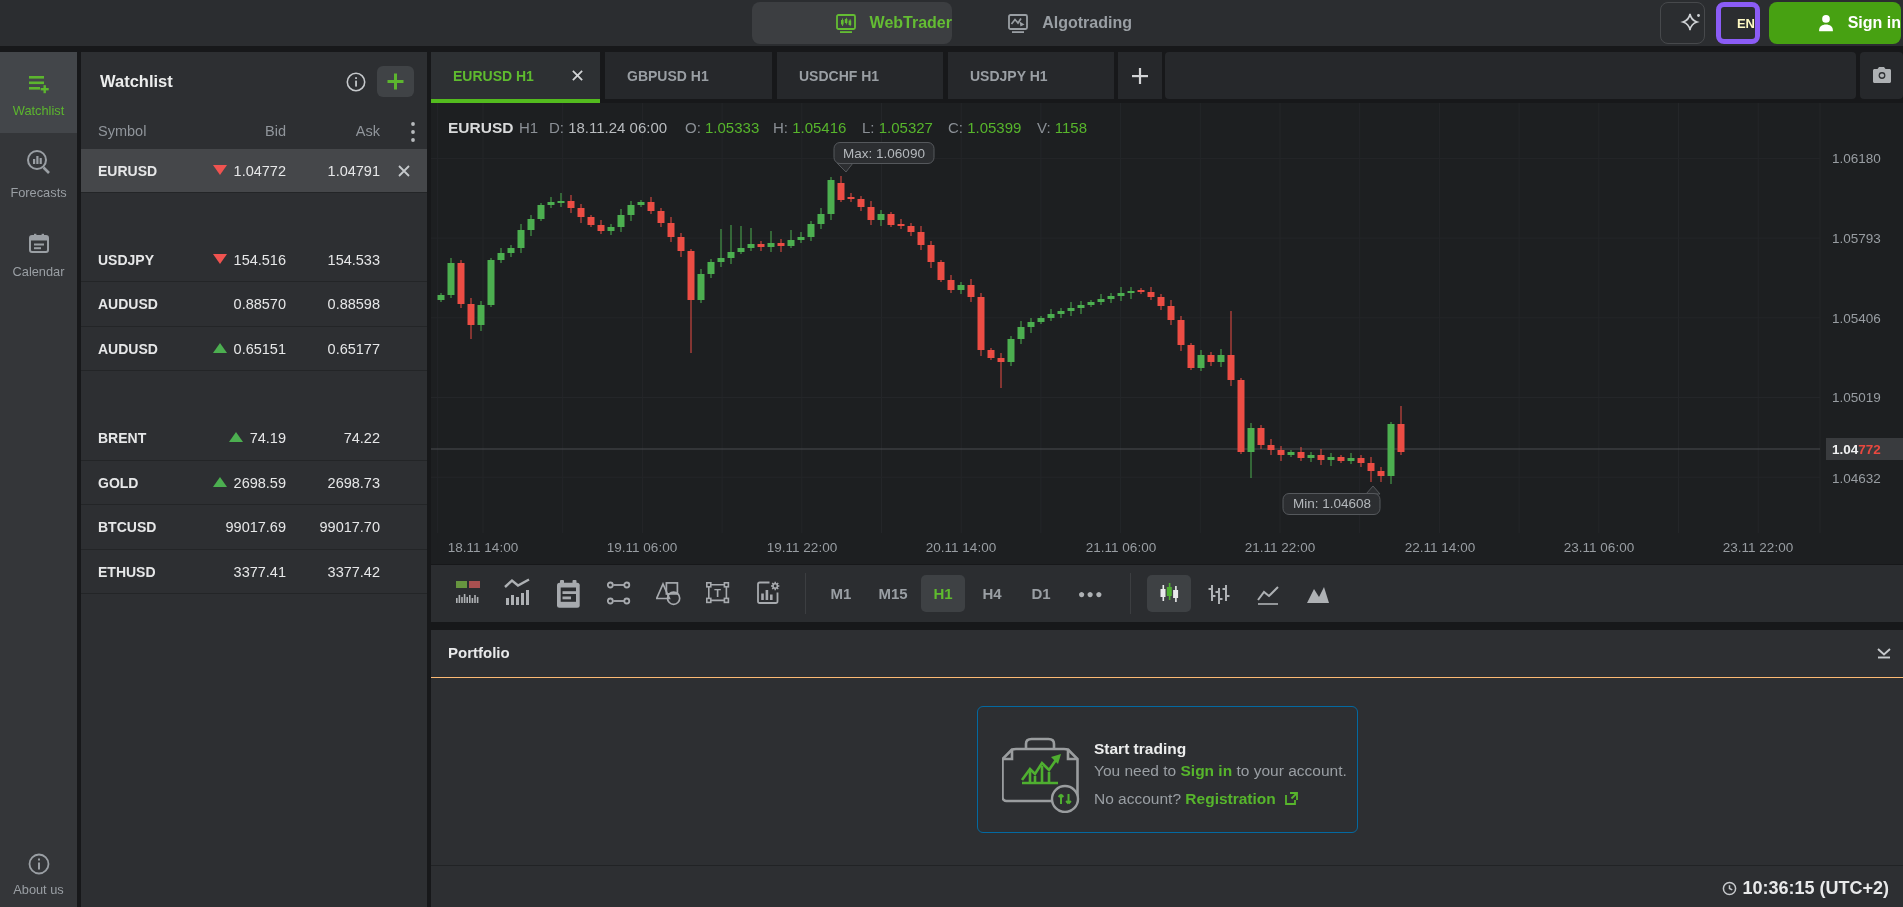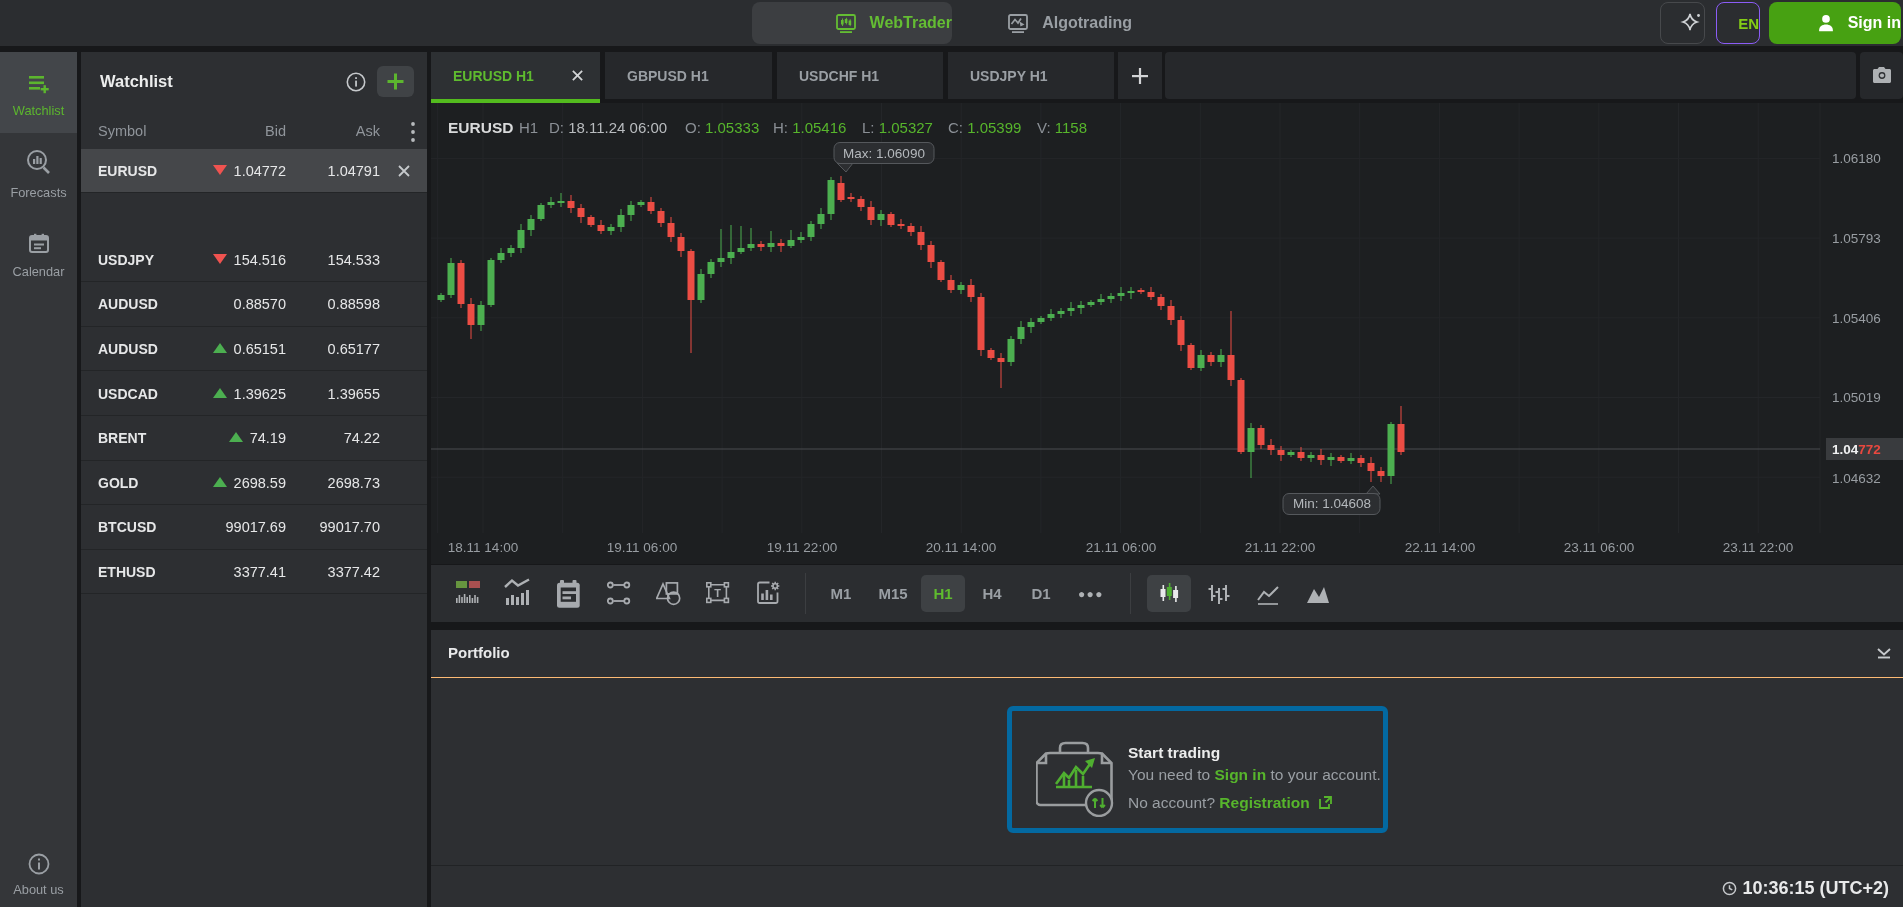--- a/index.html
+++ b/index.html
@@ -1,21 +1,21 @@
 <!DOCTYPE html>
 <html><head><meta charset="utf-8">
 <style>
 *{margin:0;padding:0;box-sizing:border-box}
 html,body{width:1903px;height:907px;overflow:hidden;background:#17181a;font-family:"Liberation Sans",sans-serif}
 #topbar{position:absolute;left:0;top:0;width:1903px;height:46px;background:#2b2d30}
 .topbtn{position:absolute;top:2px;height:42px;border-radius:8px;display:flex;align-items:center;justify-content:flex-end}
 #wt-btn{left:752px;width:200px;background:#3c3e41;color:#64bd33;font-weight:bold;font-size:16px}
 #algo-btn{left:962px;width:170px;color:#9a9fa4;font-weight:bold;font-size:16px}
 #spark-btn{left:1660px;width:45px;border:1px solid #47494c}
-#en-btn{left:1716px;width:44px;border:1px solid #8b5cf6;color:#84cc16;font-weight:bold;font-size:15px}
+#en-btn{left:1716px;width:44px;border:5px solid #8b5cf6;color:#fef9c3;font-weight:bold;font-size:13px}
 #signin-btn{left:1769px;width:132px;background:#47a112;color:#fff;font-weight:bold;font-size:16px}
 #sidebar{position:absolute;left:0;top:52px;width:77px;height:855px;background:#343639}
 .sideitem{position:absolute;left:0;width:77px;text-align:center;color:#9a9fa4;font-size:12.8px}
 #side-watch{top:0px;height:81px;background:#43464a;color:#5cb62e}
 #watchpanel{position:absolute;left:81px;top:52px;width:346px;height:855px;background:#2d2f32}
 .wrow{position:absolute;left:0;width:346px;height:44px;border-bottom:1px solid #232527;display:flex;align-items:center}
 .wsym{position:absolute;left:17px;font-weight:bold;font-size:14px;color:#e6e7e8}
 .wbid{position:absolute;right:141px;font-size:14.5px;color:#e6e7e8}
 .wask{position:absolute;right:47px;font-size:14.5px;color:#e6e7e8}
 .arr-up{display:inline-block;width:0;height:0;border-left:7px solid transparent;border-right:7px solid transparent;border-bottom:10px solid #4caf50;margin-right:7px;vertical-align:1px}
@@ -136,25 +136,20 @@
     </div>
  <div class="wrow" style="top:230.8px">
       <span class="wsym">AUDUSD</span>
       <span class="wbid">0.88570</span>
       <span class="wask">0.88598</span>
     </div>
  <div class="wrow" style="top:275.4px">
       <span class="wsym">AUDUSD</span>
       <span class="wbid"><span class="arr-up"></span>0.65151</span>
       <span class="wask">0.65177</span>
-    </div>
- <div class="wrow" style="top:320px">
-      <span class="wsym">USDCAD</span>
-      <span class="wbid"><span class="arr-up"></span>1.39625</span>
-      <span class="wask">1.39655</span>
     </div>
  <div class="wrow" style="top:364.6px">
       <span class="wsym">BRENT</span>
       <span class="wbid"><span class="arr-up"></span>74.19</span>
       <span class="wask">74.22</span>
     </div>
  <div class="wrow" style="top:409.2px">
       <span class="wsym">GOLD</span>
       <span class="wbid"><span class="arr-up"></span>2698.59</span>
       <span class="wask">2698.73</span>
@@ -586,21 +581,21 @@
  </div>
 </div>
 <div id="portfolio">
  <div id="pf-head">
       <span style="position:absolute;left:17px;top:14px">Portfolio</span>
   <svg width="20" height="20" viewBox="0 0 20 20" style="position:absolute;left:1443px;top:13px">
    <path d="M4 6 L10 11.5 L16 6" fill="none" stroke="#c6c9cc" stroke-width="1.9"></path>
    <path d="M4 14.5 L16 14.5" stroke="#c6c9cc" stroke-width="1.9"></path>
   </svg>
  </div>
- <div style="position:absolute;left:576px;top:76px;width:381px;height:127px;border:5px solid #0369a1;border-radius:6px">
+ <div style="position:absolute;left:546px;top:76px;width:381px;height:127px;border:1px solid #0369a1;border-radius:6px">
   <svg width="80" height="80" viewBox="0 0 80 80" style="position:absolute;left:24px;top:26px;display:block">
    <path d="M24 16 L24 11 C24 7.7 26.2 6 29.5 6 L46.5 6 C49.8 6 52 7.7 52 11 L52 16" fill="none" stroke="#9a9d9f" stroke-width="2.6"></path>
    <path d="M14 16 L62 16 C64.2 16 66 16.5 66 16.5 L75.5 26 L75.5 64 C75.5 66.2 73.7 68 71.5 68 L4.5 68 C2.3 68 0.5 66.2 0.5 64 L0.5 26 L10 16.5 C10 16.5 11.8 16 14 16 Z" fill="none" stroke="#9a9d9f" stroke-width="2.6"></path>
    <path d="M10 16.5 L10 26 L0.5 26 M66 16.5 L66 26 L75.5 26" fill="none" stroke="#9a9d9f" stroke-width="2.6"></path>
    <g stroke="#4faf30" stroke-width="2.6" fill="none">
     <path d="M20 50 L56 50"></path>
     <path d="M20 47 L28 36 L33 41 L40 30 L47 37 L56 24"></path>
     <path d="M28 50 L28 38 M33 50 L33 43 M40 50 L40 33 M47 50 L47 39"></path>
    </g>
    <path d="M49 24 L59 21 L56 31 Z" fill="#4faf30"></path>

